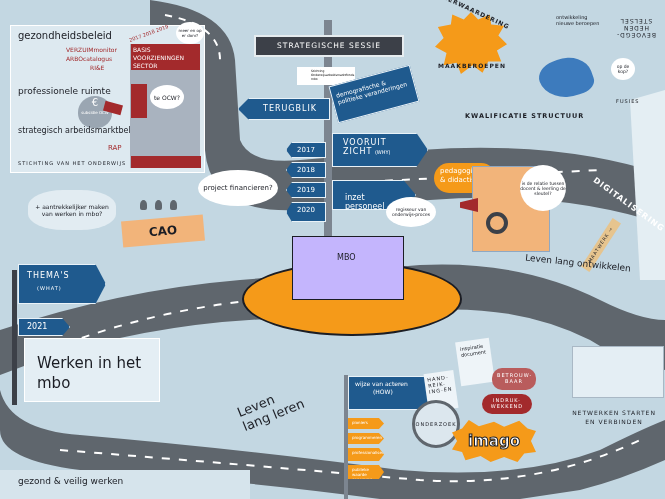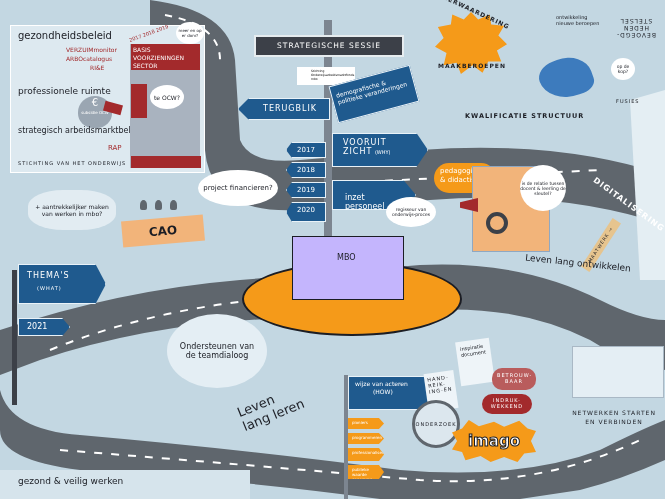--- a/index.html
+++ b/index.html
@@ -121,21 +121,21 @@
   <div class="abs" style="left:292px; top:236px; width:112px; height:64px; background:#c4b5fd; border:1.5px solid #1b1d24;">
     <span class="hand" style="position:absolute; left:44px; top:16px; font-size:8px;">MBO</span>
   </div>
 
   <div class="abs" style="left:12px; top:270px; width:5px; height:135px; background:#3c4048;"></div>
   <div class="abs sign-blue caps" style="left:18px; top:264px; width:88px; height:40px; clip-path:polygon(0 0,88% 0,100% 50%,88% 100%,0 100%); padding:5px 8px; font-size:8px; line-height:12px;">
     <div>THEMA'S</div>
     <div style="font-size:5px; padding-left:10px;">(WHAT)</div>
   </div>
   <div class="abs sign-blue" style="left:18px; top:318px; width:52px; height:18px; clip-path:polygon(0 0,85% 0,100% 50%,85% 100%,0 100%); font-size:8px; line-height:16px; padding-left:8px;">2021</div>
-  <div class="abs bubble hand" style="left:167px; top:314px; width:100px; height:74px; background:#e4eef4; font-size:8px; padding:8px;">Ondersteunen van de teamdialoog</div>
+  <div class="abs panel hand" style="left:24px; top:338px; width:136px; height:64px; background:#e4eef4; font-size:15px; padding:14px 12px; line-height:20px;">Werken in het mbo</div>
   <div class="abs hand" style="left:238px; top:392px; width:70px; font-size:13px; transform:rotate(-22deg); line-height:15px;">Leven lang leren</div>
 
   <div class="abs" style="left:344px; top:375px; width:4px; height:124px; background:#7c8590;"></div>
   <div class="abs sign-blue" style="left:348px; top:376px; width:86px; height:34px; clip-path:polygon(0 0,88% 0,100% 50%,88% 100%,0 100%); padding:3px 6px; font-size:6px; line-height:8px;">
     <div>wijze van acteren</div>
     <div style="padding-left:18px;">(HOW)</div>
   </div>
   <div class="abs orange-sign" style="left:348px; top:418px; width:36px; height:11px;">pioniers</div>
   <div class="abs orange-sign" style="left:348px; top:433px; width:36px; height:11px;">programmeren</div>
   <div class="abs orange-sign" style="left:348px; top:448px; width:36px; height:13px;">professionaliseren</div>

